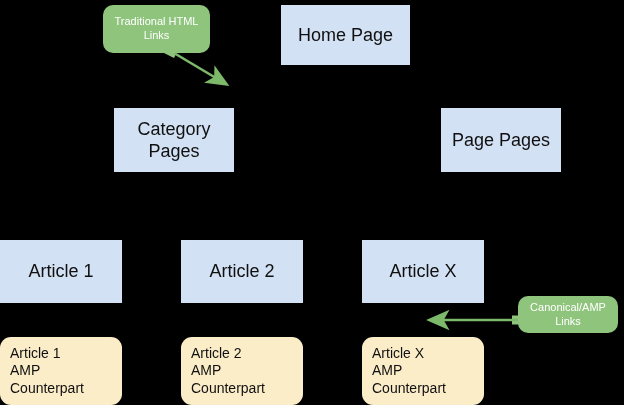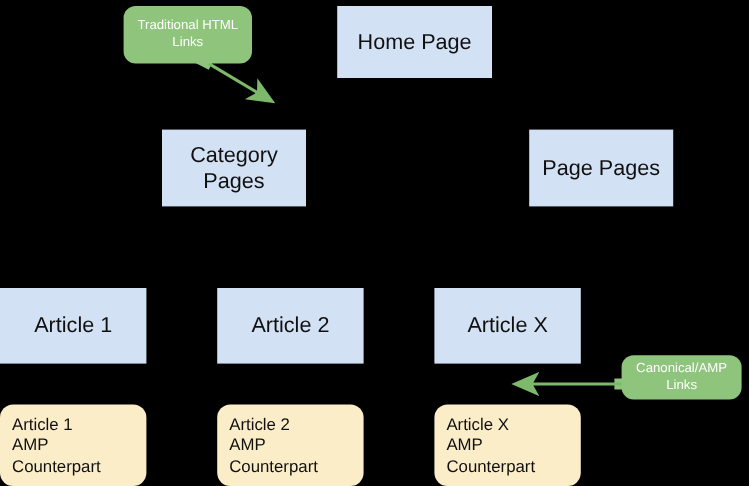--- a/index.html
+++ b/index.html
@@ -82,21 +82,21 @@
 
   <div class="node node-green" style="left:103px; top:5px; width:107px; height:48px;">
     <span class="node-label">Traditional HTML
 Links</span>
   </div>
 
   <div class="node node-blue" style="left:281px; top:5px; width:129px; height:60px;">
     <span class="node-label">Home Page</span>
   </div>
 
-  <div class="node node-blue" style="left:135px; top:108px; width:120px; height:64px;">
+  <div class="node node-blue" style="left:114px; top:108px; width:120px; height:64px;">
     <span class="node-label">Category
 Pages</span>
   </div>
 
 
   <div class="node node-blue" style="left:441px; top:108px; width:120px; height:64px;">
     <span class="node-label">Page Pages</span>
   </div>
 
   <div class="node node-blue" style="left:0px; top:240px; width:122px; height:63px;">

